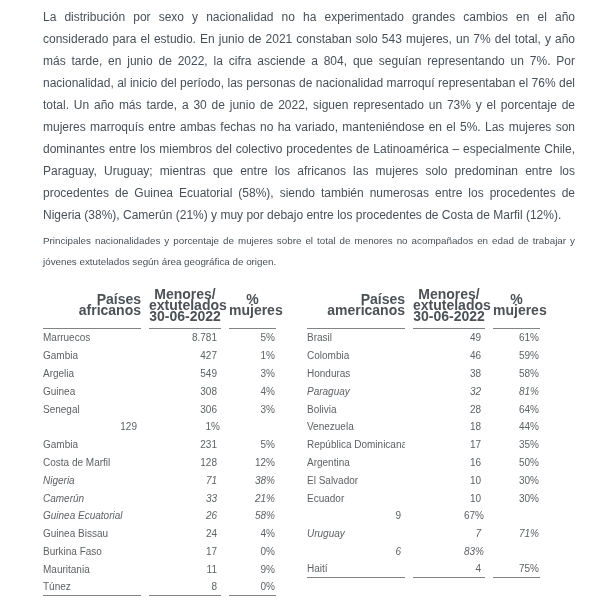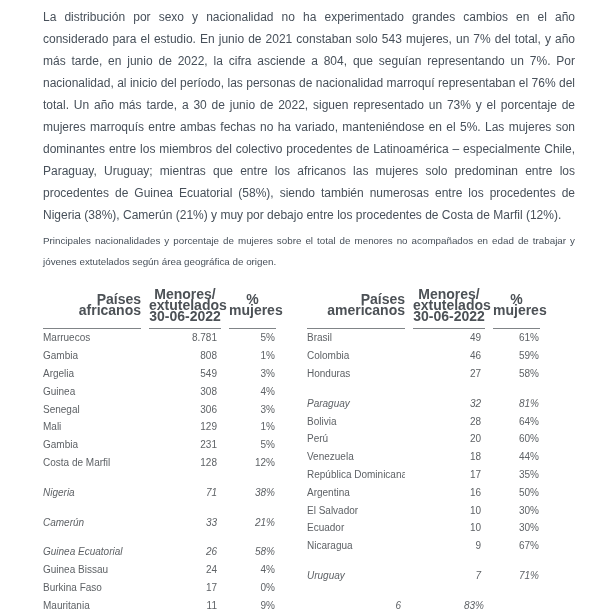--- a/index.html
+++ b/index.html
@@ -61,21 +61,21 @@
   }
   .hc.country{text-align:right;}
   .trow{height:17.8px;}
   .trow .c{
     height:100%;
     display:flex;align-items:center;
     overflow:hidden;white-space:nowrap;
   }
   .trow .c.num{justify-content:flex-end;padding-right:4px;}
   .trow .c.pct{justify-content:flex-end;padding-right:1px;}
-  .trow.italic{font-style:italic;margin-top:12px;}
+  .trow.italic{font-style:italic;}
   .trow:last-child .c{border-bottom:1px solid var(--border);}
 </style>
 </head>
 <body>
 
 <div class="page">
 
   <p class="body-paragraph">La distribución por sexo y nacionalidad no ha experimentado grandes cambios en el año considerado para el estudio. En junio de 2021 constaban solo 543 mujeres, un 7% del total, y año más tarde, en junio de 2022, la cifra asciende a 804, que seguían representando un 7%. Por nacionalidad, al inicio del período, las personas de nacionalidad marroquí representaban el 76% del total. Un año más tarde, a 30 de junio de 2022, siguen representado un 73% y el porcentaje de mujeres marroquís entre ambas fechas no ha variado, manteniéndose en el 5%. Las mujeres son dominantes entre los miembros del colectivo procedentes de Latinoamérica – especialmente Chile, Paraguay, Uruguay; mientras que entre los africanos las mujeres solo predominan entre los procedentes de Guinea Ecuatorial (58%), siendo también numerosas entre los procedentes de Nigeria (38%), Camerún (21%) y muy por debajo entre los procedentes de Costa de Marfil (12%).</p>
 
   <p class="caption">Principales nacionalidades y porcentaje de mujeres sobre el total de menores no acompañados en edad de trabajar y jóvenes extutelados según área geográfica de origen.</p>
@@ -98,40 +98,39 @@
         </div>
       </div>
       <div class="rows">
           <div class="trow">
             <div class="c country">Marruecos</div>
             <div class="c num">8.781</div>
             <div class="c num pct">5%</div>
           </div>
           <div class="trow">
             <div class="c country">Gambia</div>
-            <div class="c num">808</div>
+            <div class="c num">427</div>
             <div class="c num pct">1%</div>
           </div>
           <div class="trow">
             <div class="c country">Argelia</div>
             <div class="c num">549</div>
             <div class="c num pct">3%</div>
           </div>
           <div class="trow">
             <div class="c country">Guinea</div>
             <div class="c num">308</div>
             <div class="c num pct">4%</div>
           </div>
           <div class="trow">
             <div class="c country">Senegal</div>
             <div class="c num">306</div>
             <div class="c num pct">3%</div>
           </div>
           <div class="trow">
-            <div class="c country">Mali</div>
             <div class="c num">129</div>
             <div class="c num pct">1%</div>
           </div>
           <div class="trow">
             <div class="c country">Gambia</div>
             <div class="c num">231</div>
             <div class="c num pct">5%</div>
           </div>
           <div class="trow">
             <div class="c country">Costa de Marfil</div>
@@ -197,39 +196,34 @@
             <div class="c num">49</div>
             <div class="c num pct">61%</div>
           </div>
           <div class="trow">
             <div class="c country">Colombia</div>
             <div class="c num">46</div>
             <div class="c num pct">59%</div>
           </div>
           <div class="trow">
             <div class="c country">Honduras</div>
-            <div class="c num">27</div>
+            <div class="c num">38</div>
             <div class="c num pct">58%</div>
           </div>
           <div class="trow italic">
             <div class="c country">Paraguay</div>
             <div class="c num">32</div>
             <div class="c num pct">81%</div>
           </div>
           <div class="trow">
             <div class="c country">Bolivia</div>
             <div class="c num">28</div>
             <div class="c num pct">64%</div>
           </div>
           <div class="trow">
-            <div class="c country">Perú</div>
-            <div class="c num">20</div>
-            <div class="c num pct">60%</div>
-          </div>
-          <div class="trow">
             <div class="c country">Venezuela</div>
             <div class="c num">18</div>
             <div class="c num pct">44%</div>
           </div>
           <div class="trow">
             <div class="c country">República Dominicana</div>
             <div class="c num">17</div>
             <div class="c num pct">35%</div>
           </div>
           <div class="trow">
@@ -241,34 +235,34 @@
             <div class="c country">El Salvador</div>
             <div class="c num">10</div>
             <div class="c num pct">30%</div>
           </div>
           <div class="trow">
             <div class="c country">Ecuador</div>
             <div class="c num">10</div>
             <div class="c num pct">30%</div>
           </div>
           <div class="trow">
-            <div class="c country">Nicaragua</div>
             <div class="c num">9</div>
             <div class="c num pct">67%</div>
           </div>
           <div class="trow italic">
             <div class="c country">Uruguay</div>
             <div class="c num">7</div>
             <div class="c num pct">71%</div>
           </div>
           <div class="trow italic">
             <div class="c num">6</div>
             <div class="c num pct">83%</div>
           </div>
           <div class="trow">
+            <div class="c country">Haití</div>
             <div class="c num">4</div>
             <div class="c num pct">75%</div>
           </div>
         </div>
     </div>
 
   </div>
 </div>
 
 </body></html>

